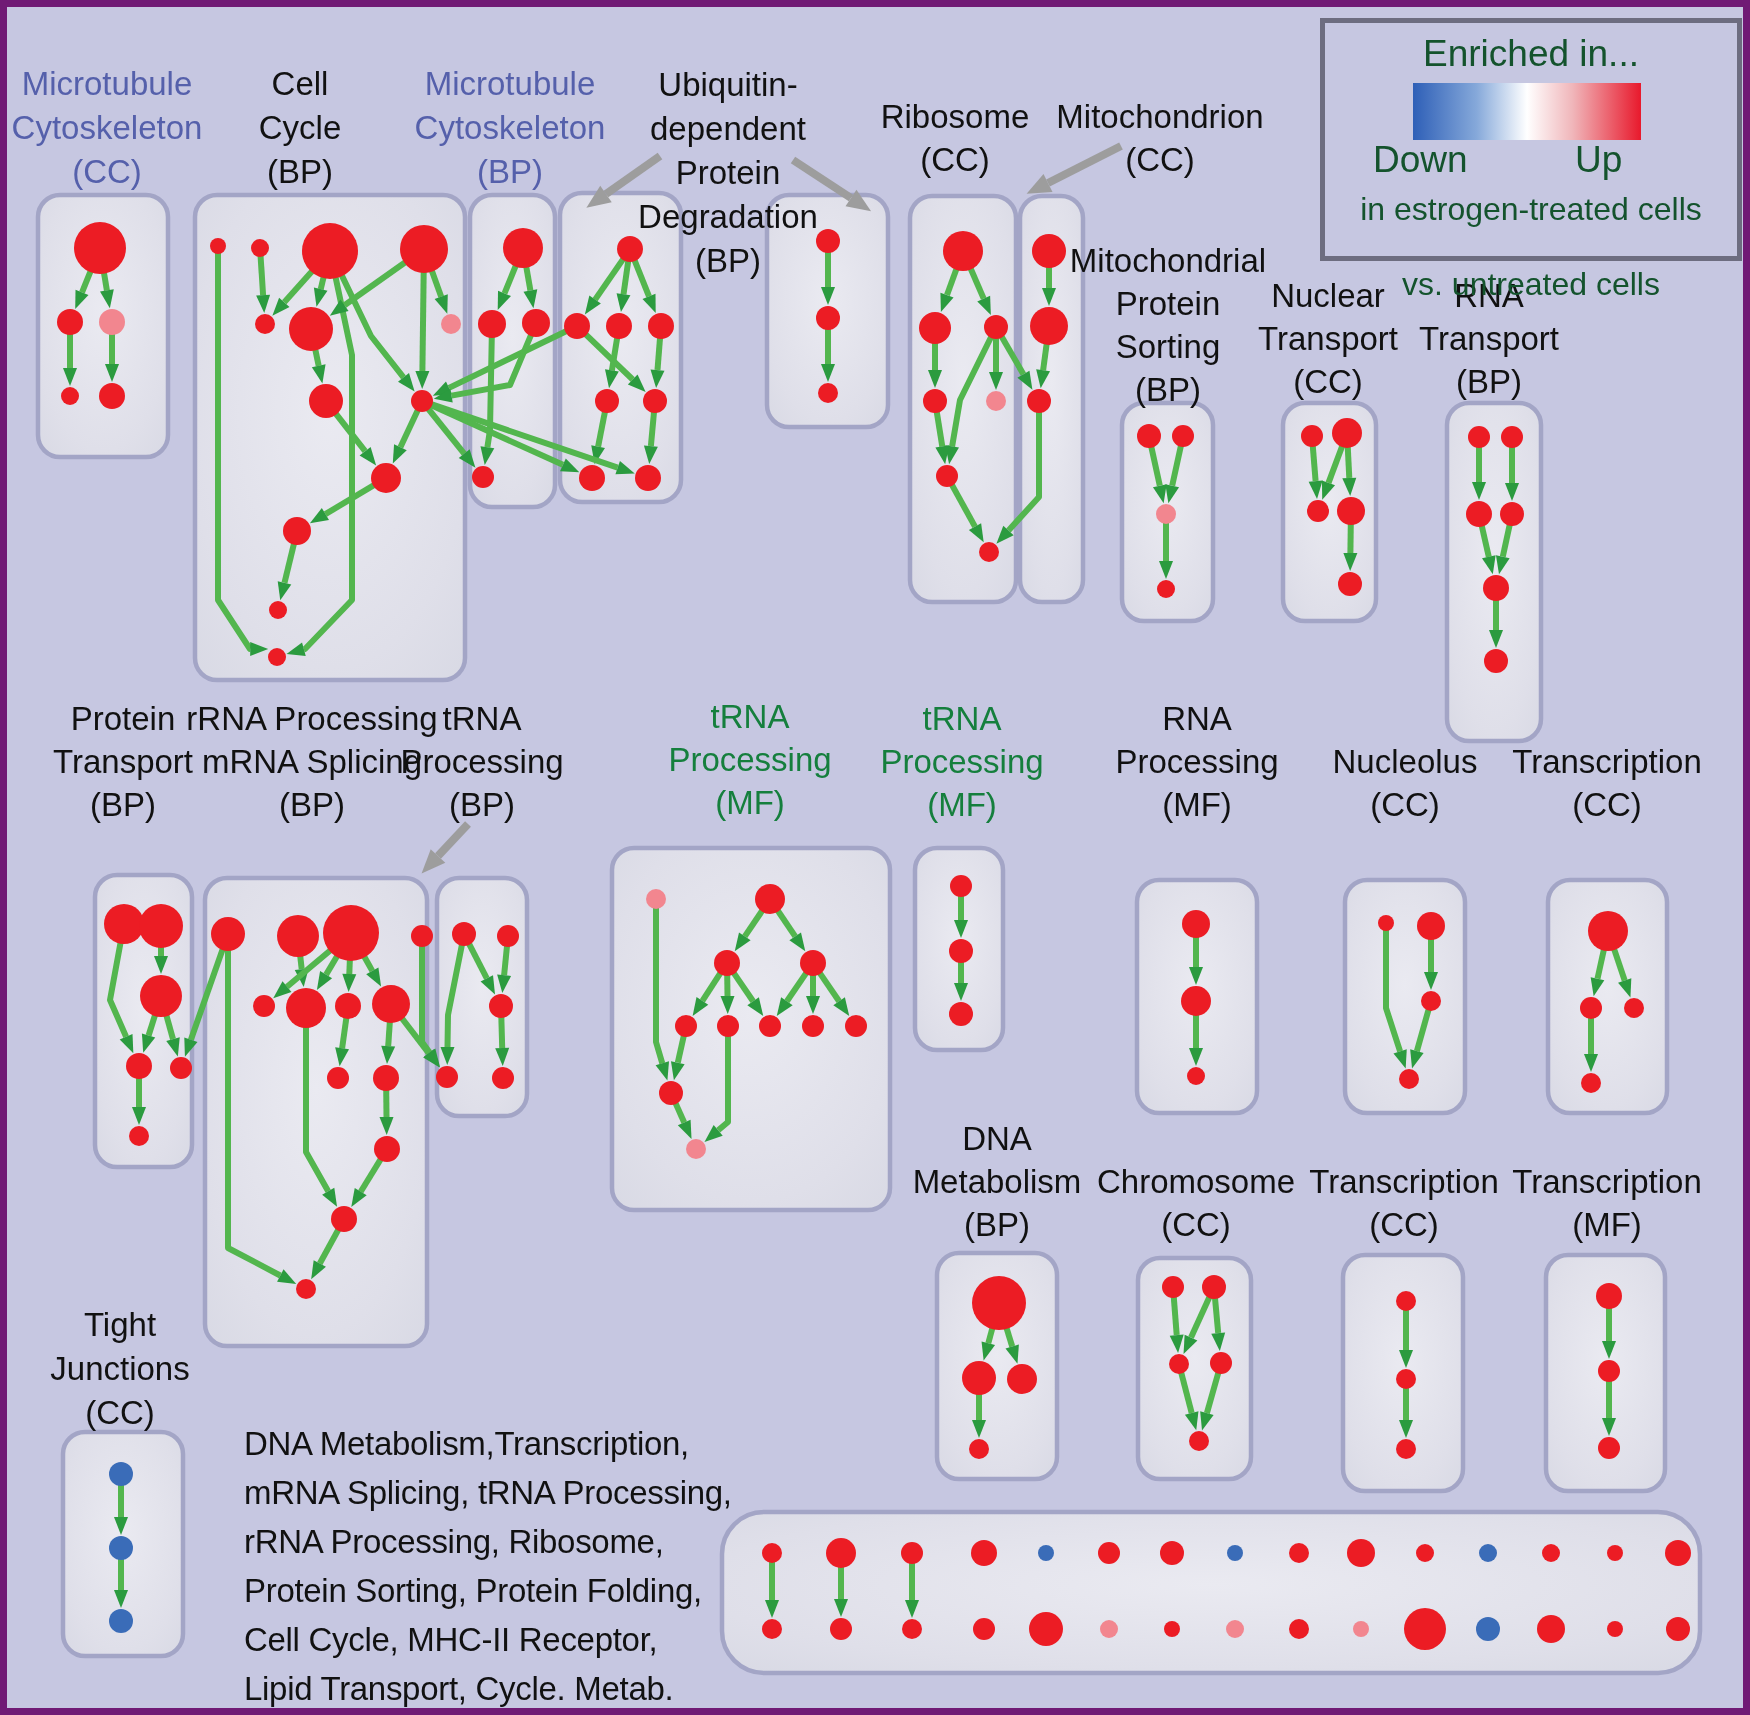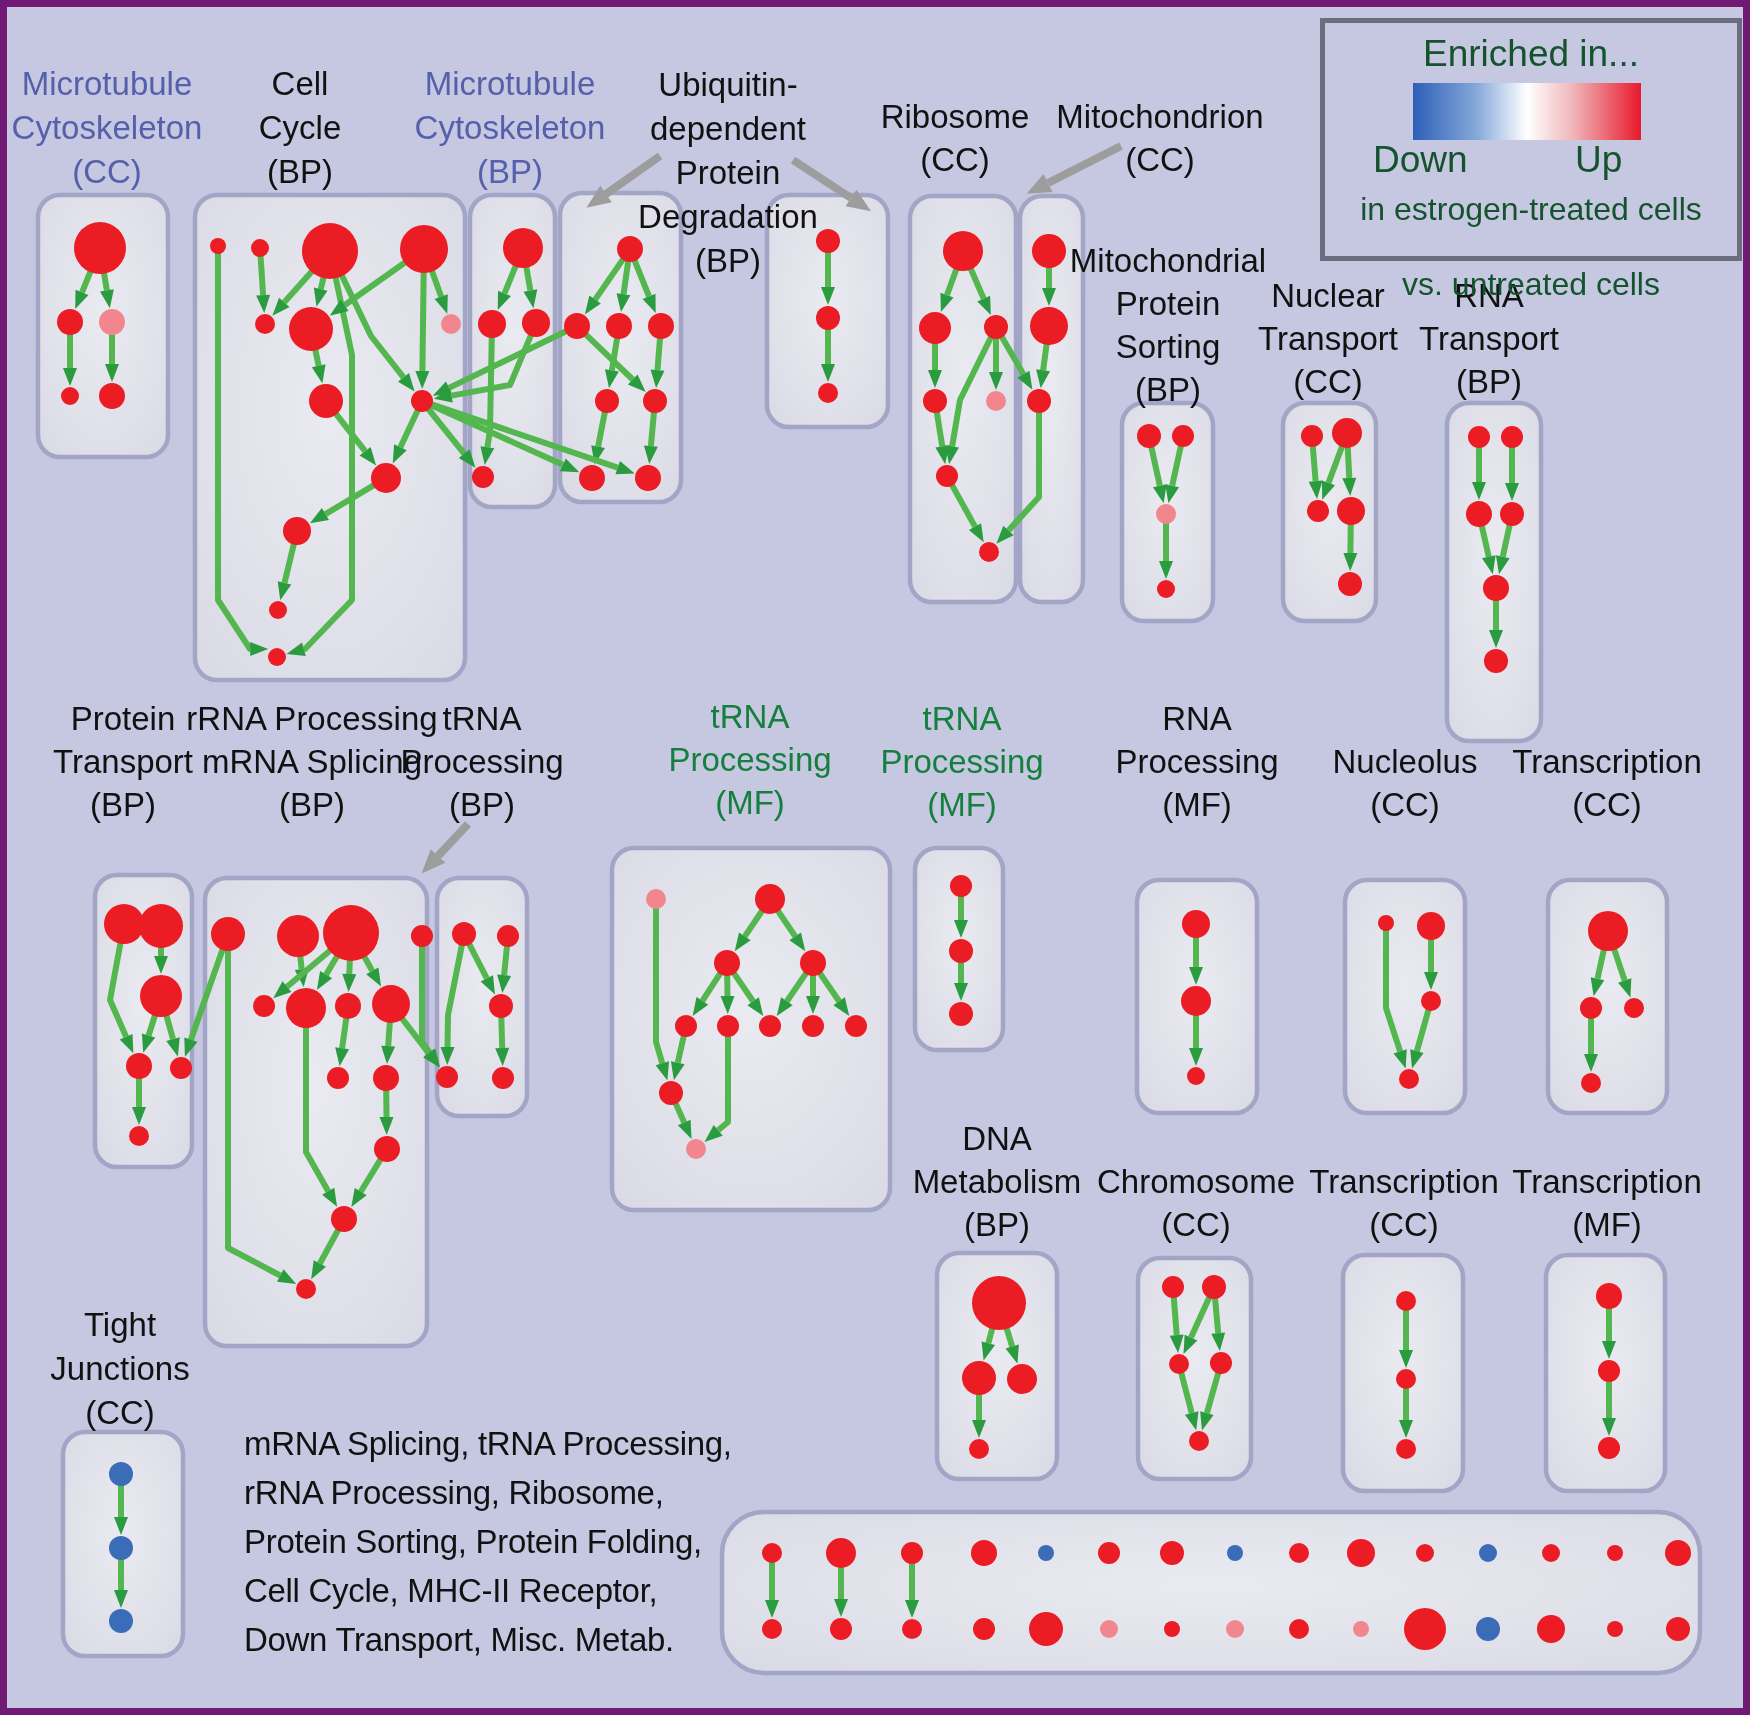--- a/index.html
+++ b/index.html
@@ -392,20 +392,21 @@
   <div class="legend">
     <div class="legend-title">Enriched in...</div>
     <div class="lg-bar"></div>
     <span class="lg-down">Down</span>
     <span class="lg-up">Up</span>
     <div class="lg-sub lg-sub1">in estrogen-treated cells</div>
     <div class="lg-sub lg-sub2">vs. untreated cells</div>
   </div>
 
   <div class="note">
+    <div>DNA Metabolism,Transcription,</div>
     <div>mRNA Splicing, tRNA Processing,</div>
     <div>rRNA Processing, Ribosome,</div>
     <div>Protein Sorting, Protein Folding,</div>
     <div>Cell Cycle, MHC-II Receptor,</div>
-    <div>Down Transport, Misc. Metab.</div>
+    <div>Lipid Transport, Cycle. Metab.</div>
   </div>
 
 </div>
 
 </body></html>

